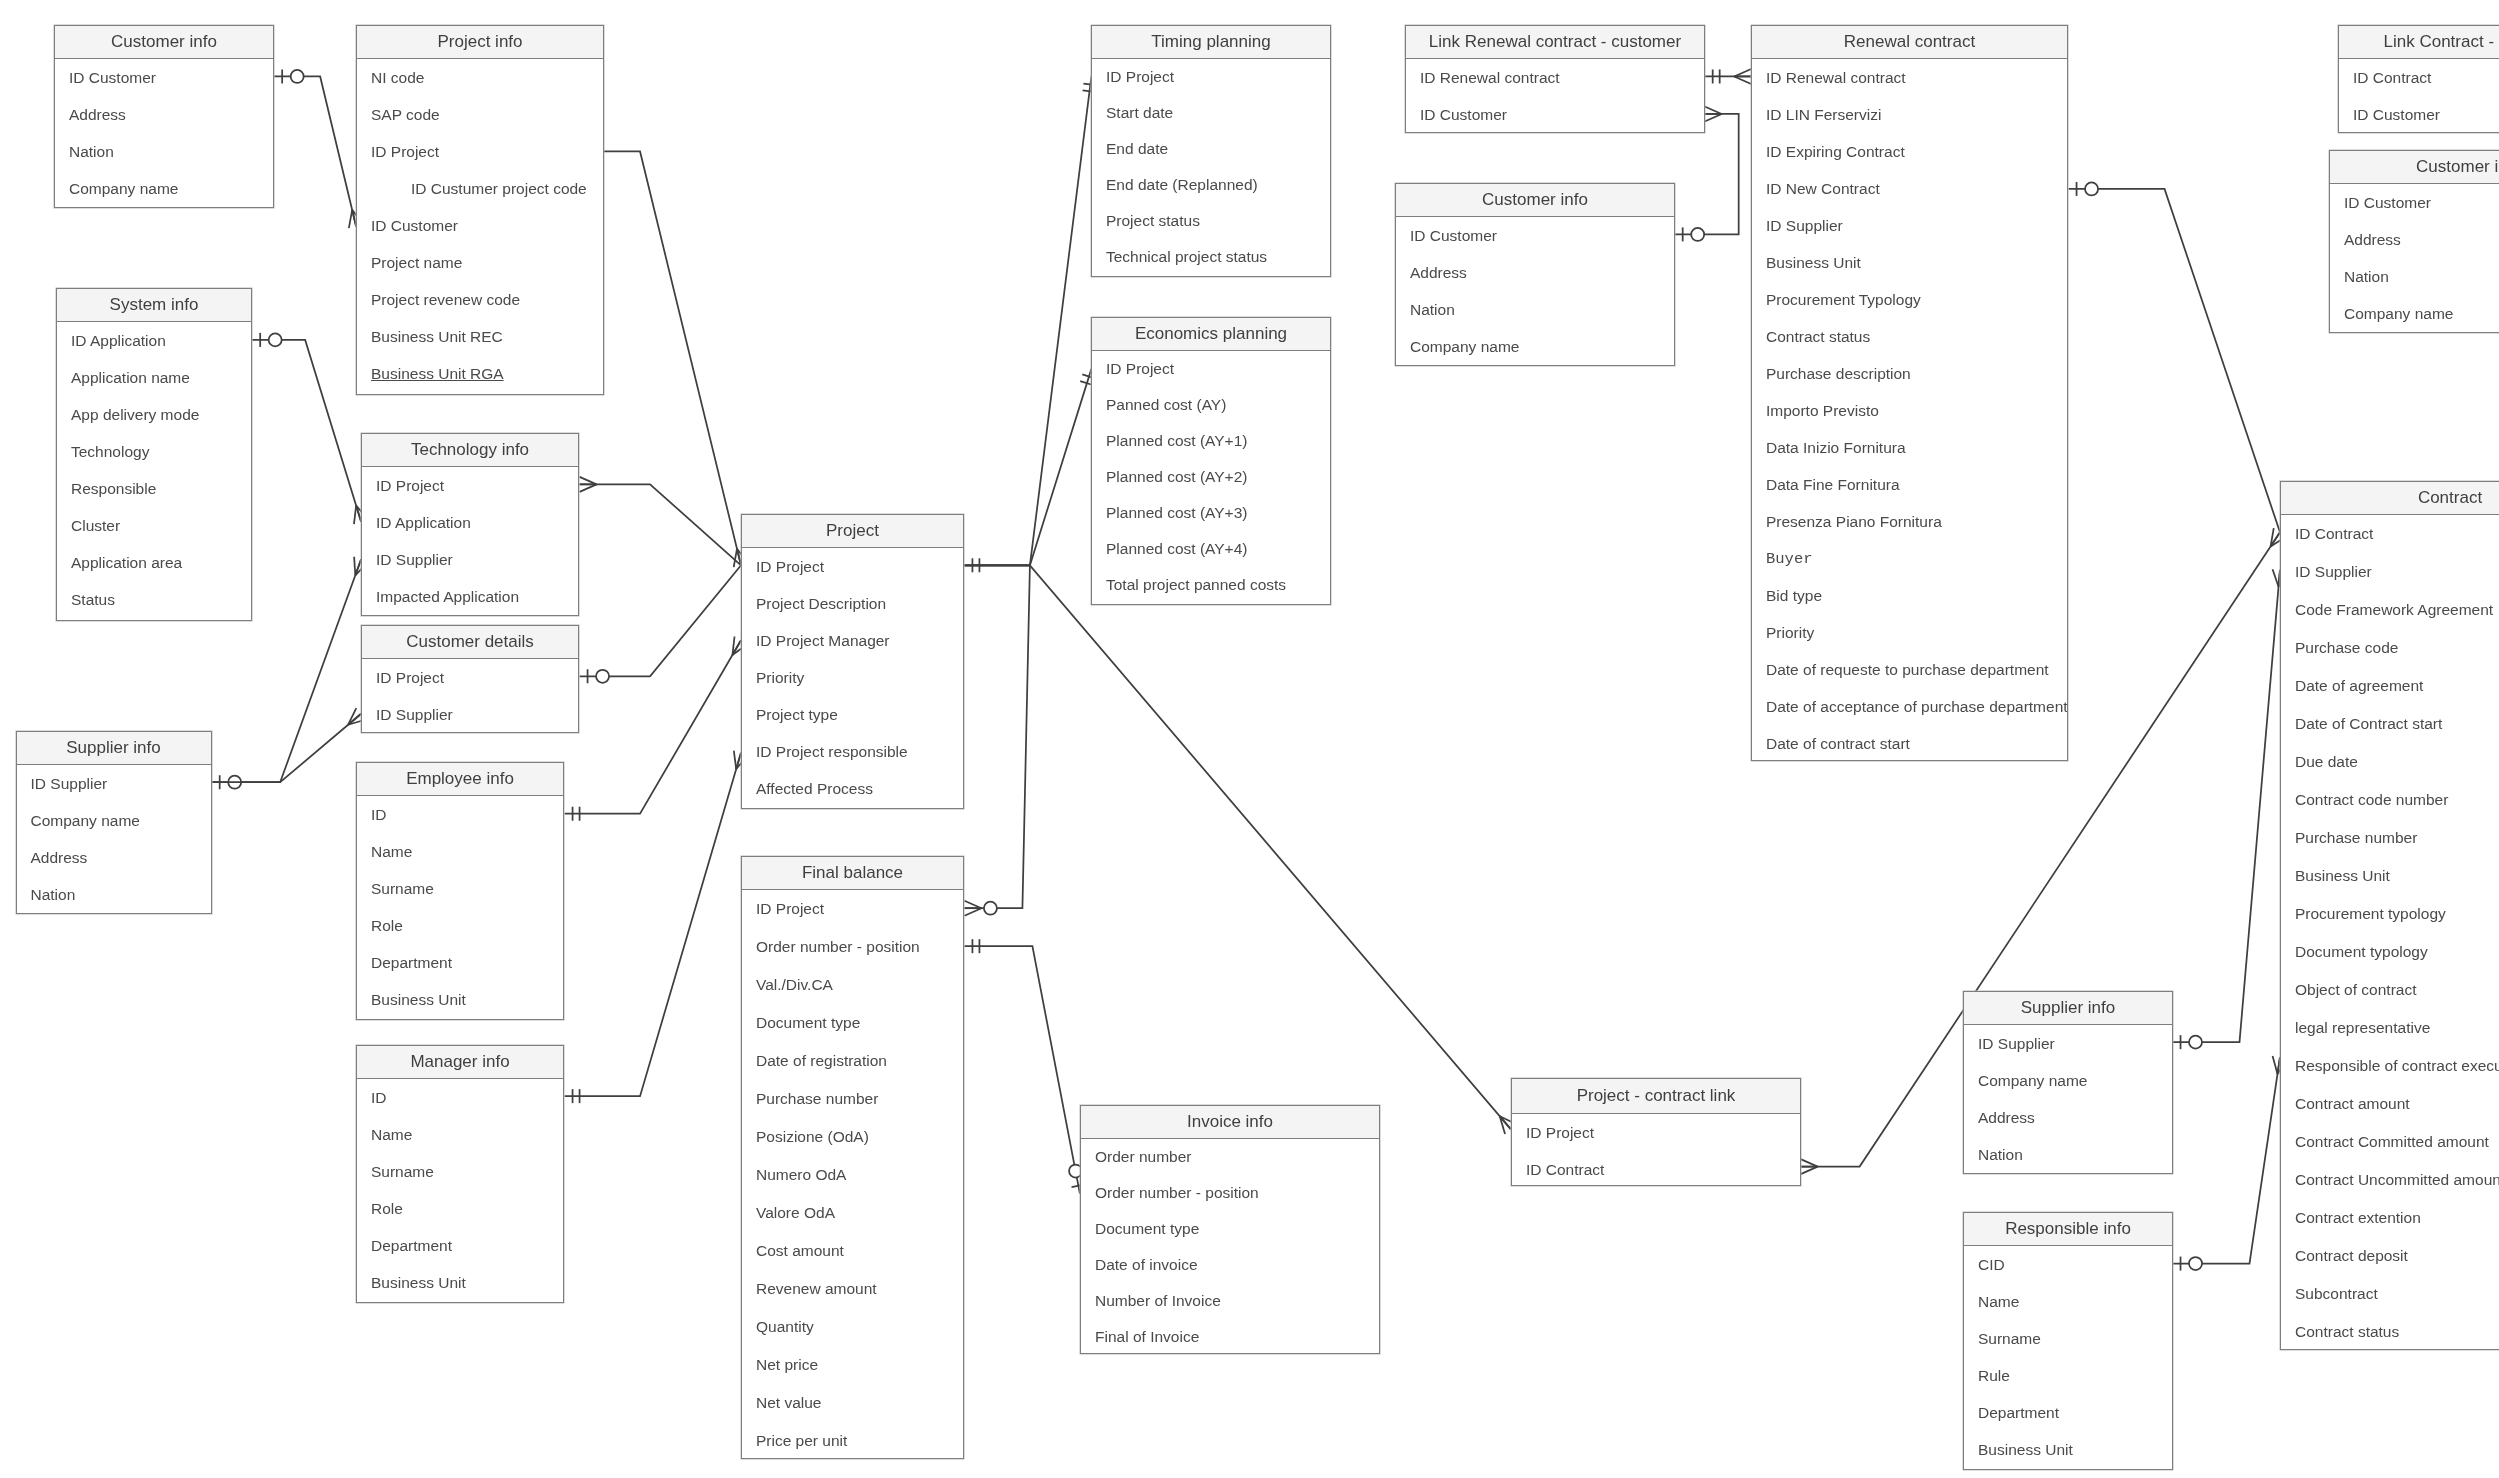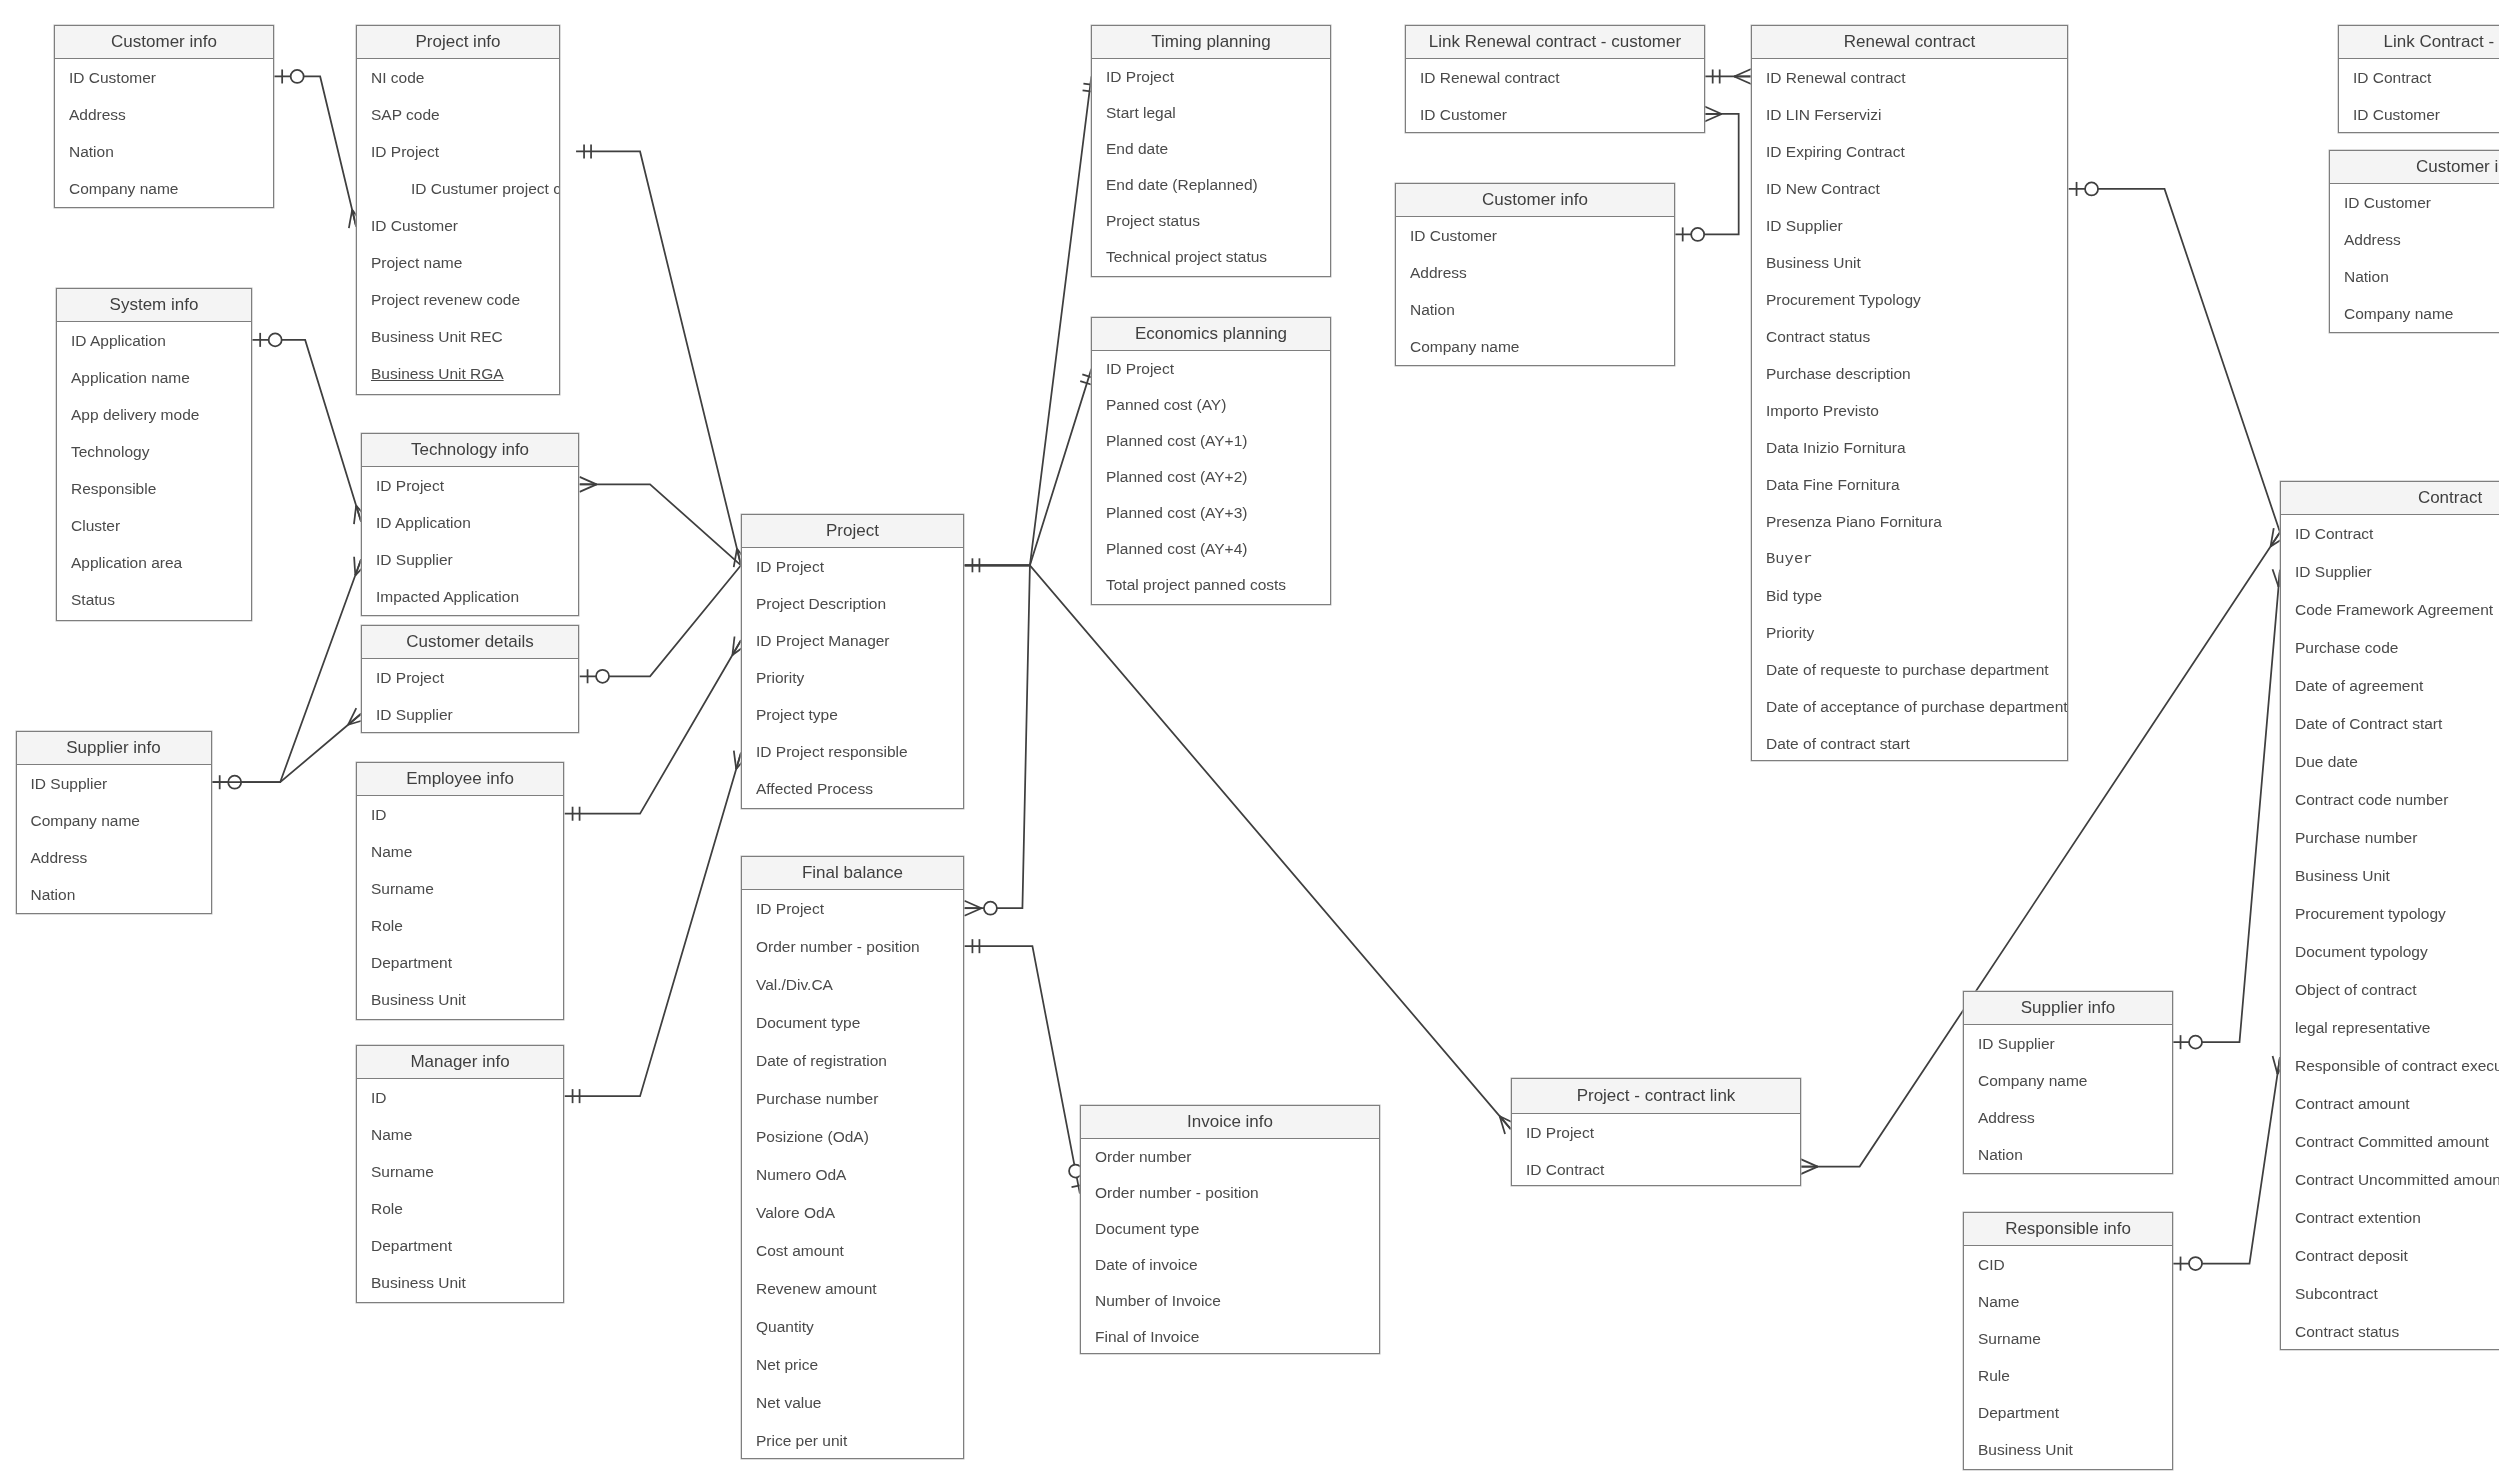--- a/index.html
+++ b/index.html
@@ -172,21 +172,21 @@
       <line x1="5248" y1="417" x2="5248" y2="389" stroke="#3f3f3f" stroke-width="3.5"></line>
     </svg>
   <div id="entities">
       <div class="entity" style="left: 54px; top: 25px; width: 220px; height: 183px;">
         <div class="title" style="height: 33px;">Customer info</div>
         <div class="row" style="height: 37px;">ID Customer</div>
         <div class="row" style="height: 37px;">Address</div>
         <div class="row" style="height: 37px;">Nation</div>
         <div class="row" style="height: 37px;">Company name</div>
       </div>
-      <div class="entity" style="left: 356px; top: 25px; width: 204px; height: 370px;">
+      <div class="entity" style="left: 356px; top: 25px; width: 248px; height: 370px;">
         <div class="title" style="height: 33px;">Project info</div>
         <div class="row" style="height: 37px;">NI code</div>
         <div class="row" style="height: 37px;">SAP code</div>
         <div class="row" style="height: 37px;">ID Project</div>
         <div class="row" style="height: 37px; margin-left: 40px;">ID Custumer project code</div>
         <div class="row" style="height: 37px;">ID Customer</div>
         <div class="row" style="height: 37px;">Project name</div>
         <div class="row" style="height: 37px;">Project revenew code</div>
         <div class="row" style="height: 37px;">Business Unit REC</div>
         <div class="row" style="height: 37px; text-decoration: underline;">Business Unit RGA</div>
@@ -263,21 +263,21 @@
         <div class="row" style="height: 38px;">Cost amount</div>
         <div class="row" style="height: 38px;">Revenew amount</div>
         <div class="row" style="height: 38px;">Quantity</div>
         <div class="row" style="height: 38px;">Net price</div>
         <div class="row" style="height: 38px;">Net value</div>
         <div class="row" style="height: 38px;">Price per unit</div>
       </div>
       <div class="entity" style="left: 1091px; top: 25px; width: 240px; height: 252px;">
         <div class="title" style="height: 33px;">Timing planning</div>
         <div class="row" style="height: 36px;">ID Project</div>
-        <div class="row" style="height: 36px;">Start legal</div>
+        <div class="row" style="height: 36px;">Start date</div>
         <div class="row" style="height: 36px;">End date</div>
         <div class="row" style="height: 36px;">End date (Replanned)</div>
         <div class="row" style="height: 36px;">Project status</div>
         <div class="row" style="height: 36px;">Technical project status</div>
       </div>
       <div class="entity" style="left: 1091px; top: 317px; width: 240px; height: 288px;">
         <div class="title" style="height: 33px;">Economics planning</div>
         <div class="row" style="height: 36px;">ID Project</div>
         <div class="row" style="height: 36px;">Panned cost (AY)</div>
         <div class="row" style="height: 36px;">Planned cost (AY+1)</div>

